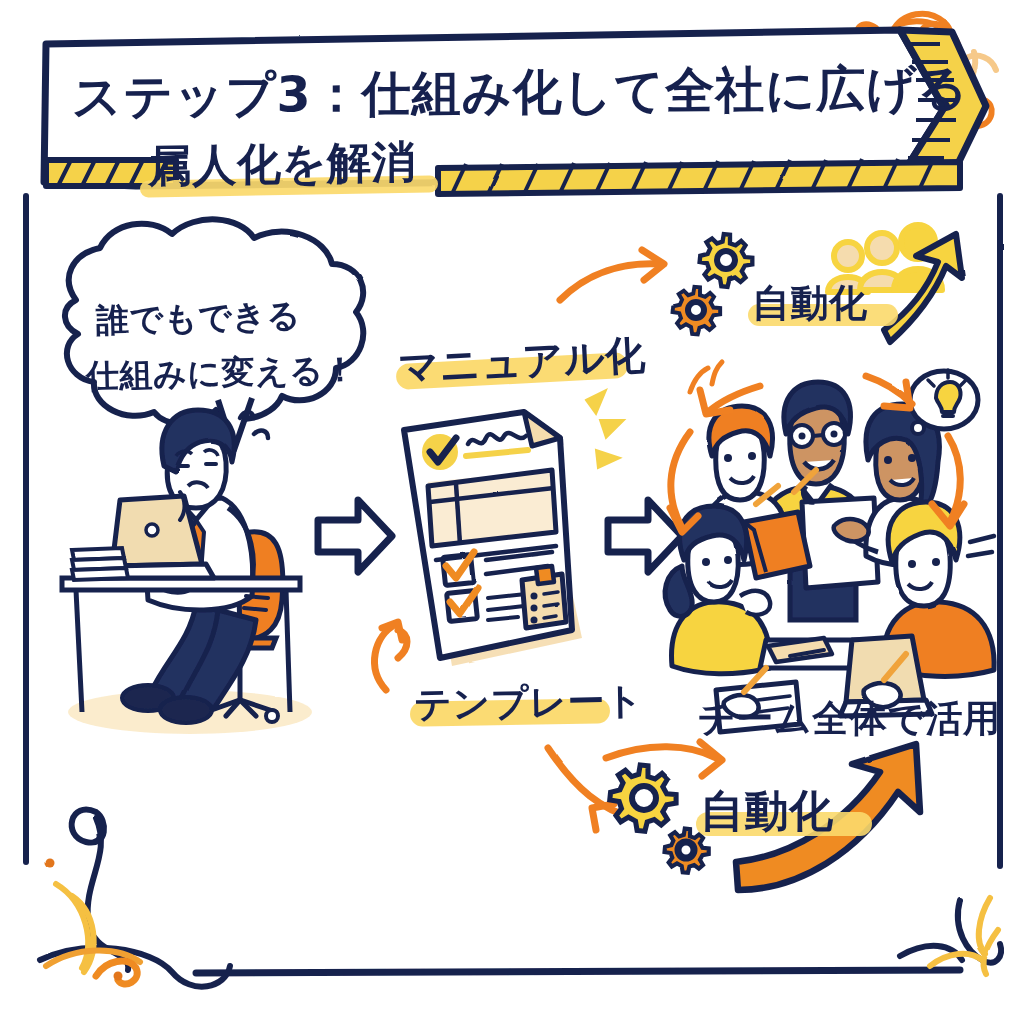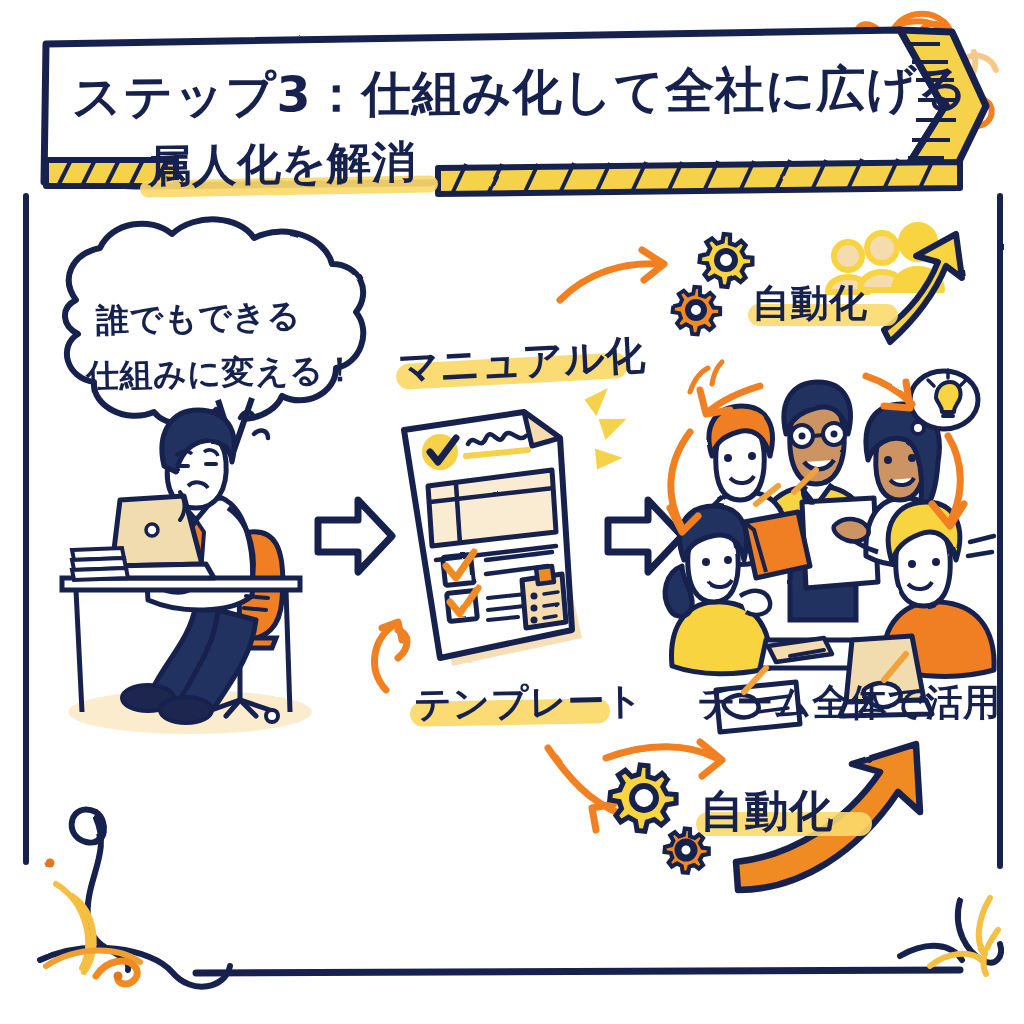--- a/index.html
+++ b/index.html
@@ -30,21 +30,21 @@
   
   #bubble-l1 { left:96px; top:296px; font-size:33px; transform:rotate(-1.5deg); }
   #bubble-l2 { left:86px; top:351px; font-size:33px; transform:rotate(-1.5deg); }
   
   #label-manual { left:398px; top:334px; font-size:40px; transform:rotate(-3deg); }
   #hl-manual { left:396px; top:358px; width:232px; height:26px;
                background:#fbd96b; transform:rotate(-3deg); opacity:.95; }
   #label-template { left:414px; top:678px; font-size:37px; transform:rotate(-1deg); }
   #hl-template { left:410px; top:700px; width:200px; height:25px;
                  background:#fbd96b; transform:rotate(-1deg); opacity:.95; }
-  #label-team { left:698px; top:678px; font-size:37px; }
+  #label-team { left:698px; top:694px; font-size:37px; }
   #label-auto-top { left:752px; top:278px; font-size:38px; }
   #hl-auto-top { left:748px; top:304px; width:150px; height:22px;
                  background:#fbd96b; opacity:.9; }
   #label-auto-bottom { left:700px; top:782px; font-size:44px; }
   #hl-auto-bottom { left:696px; top:812px; width:176px; height:24px;
                     background:#fbd96b; opacity:.9; }
 </style>
 </head>
 <body>
 

